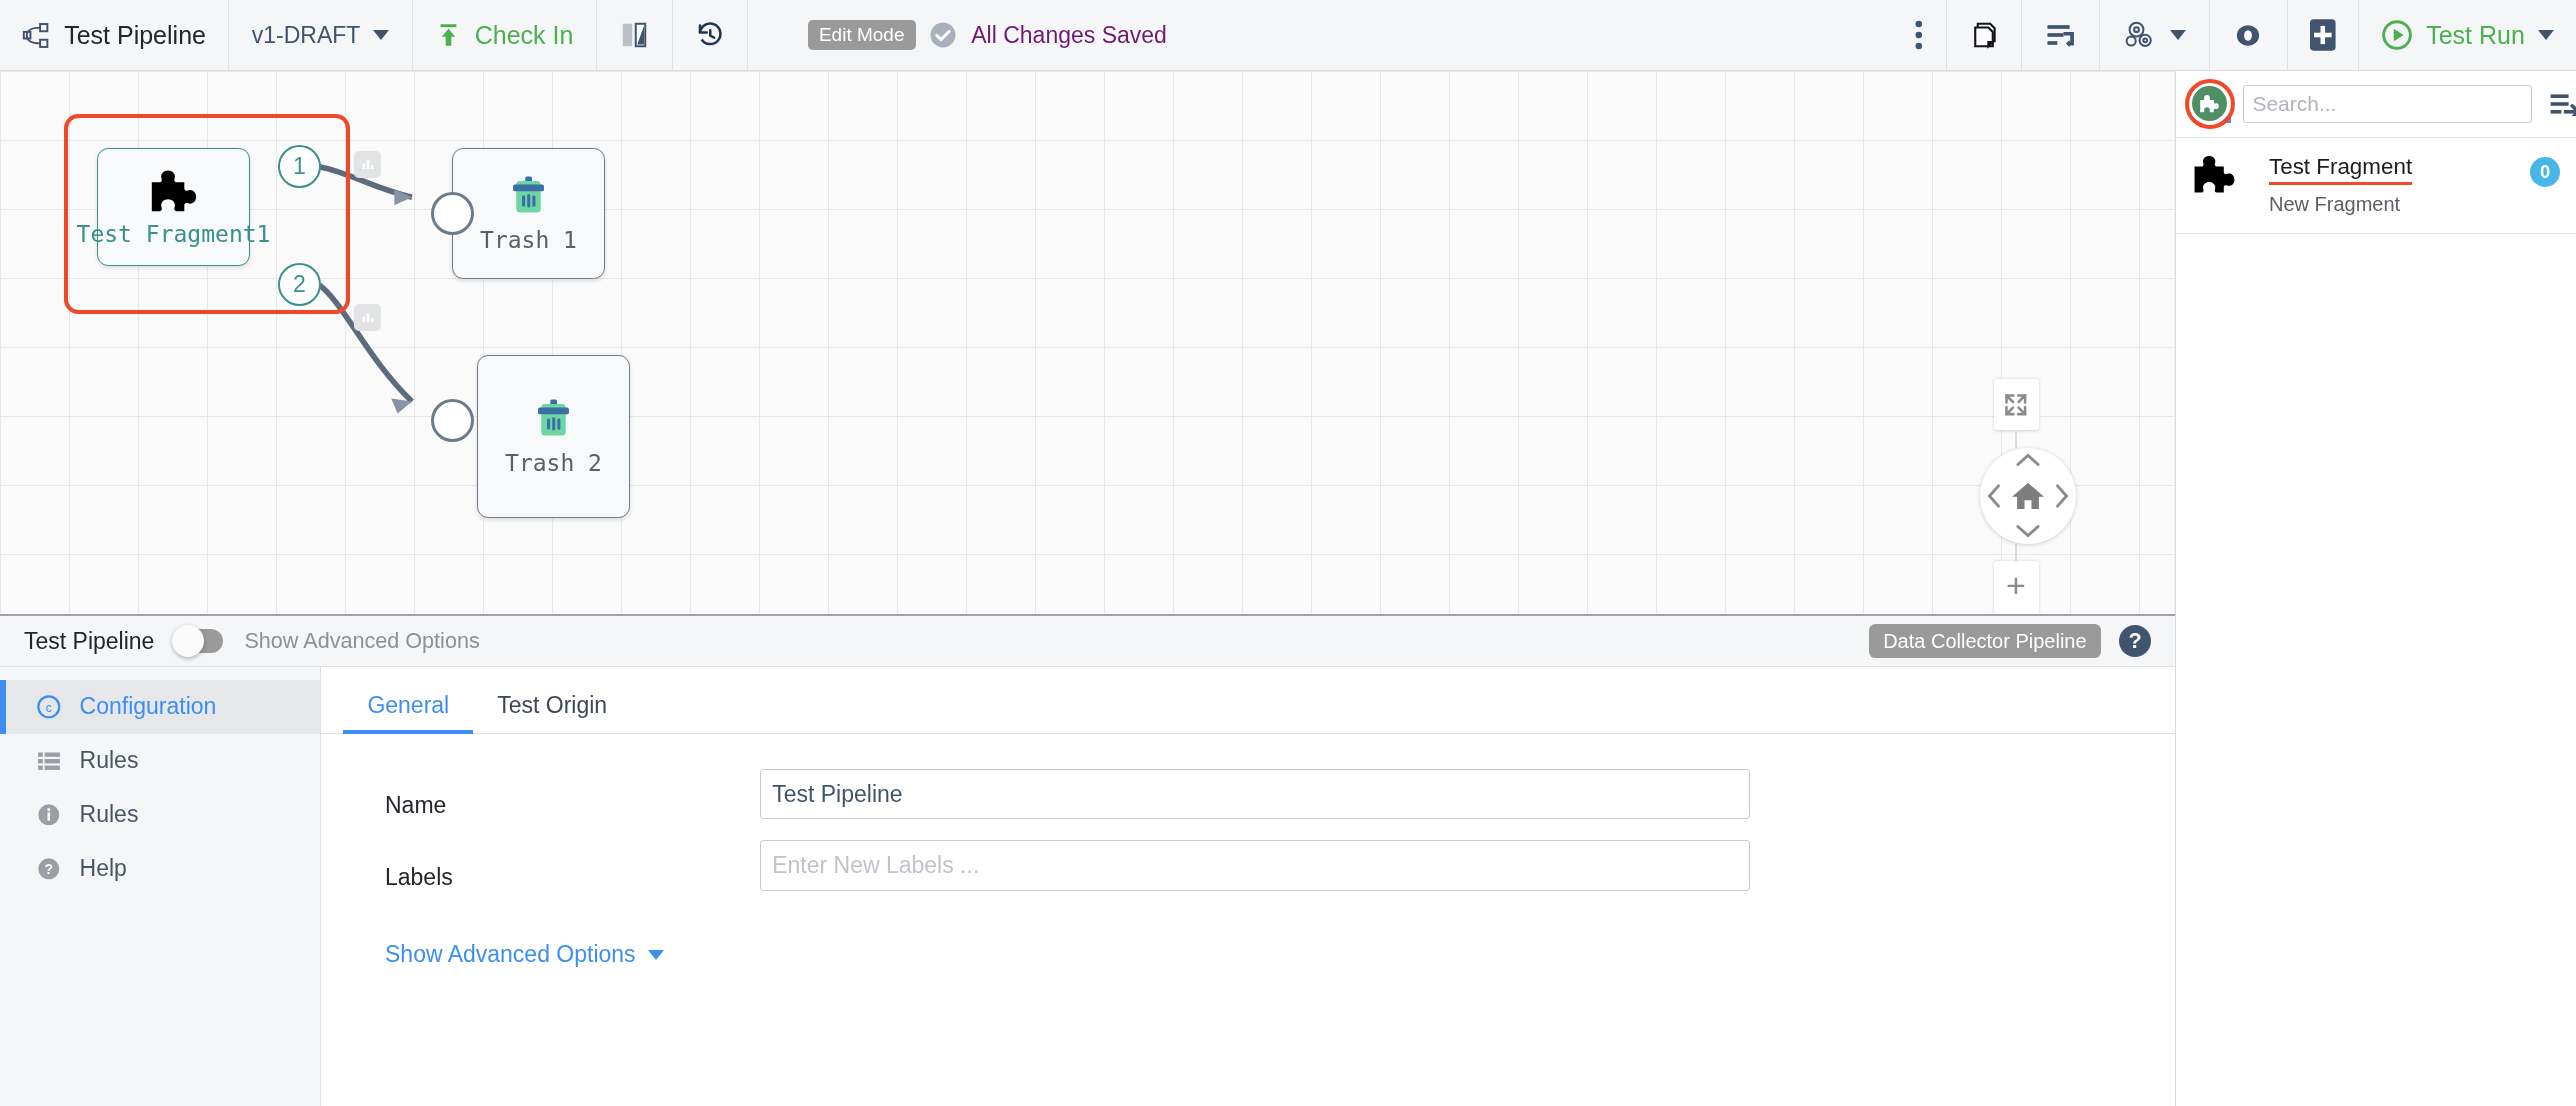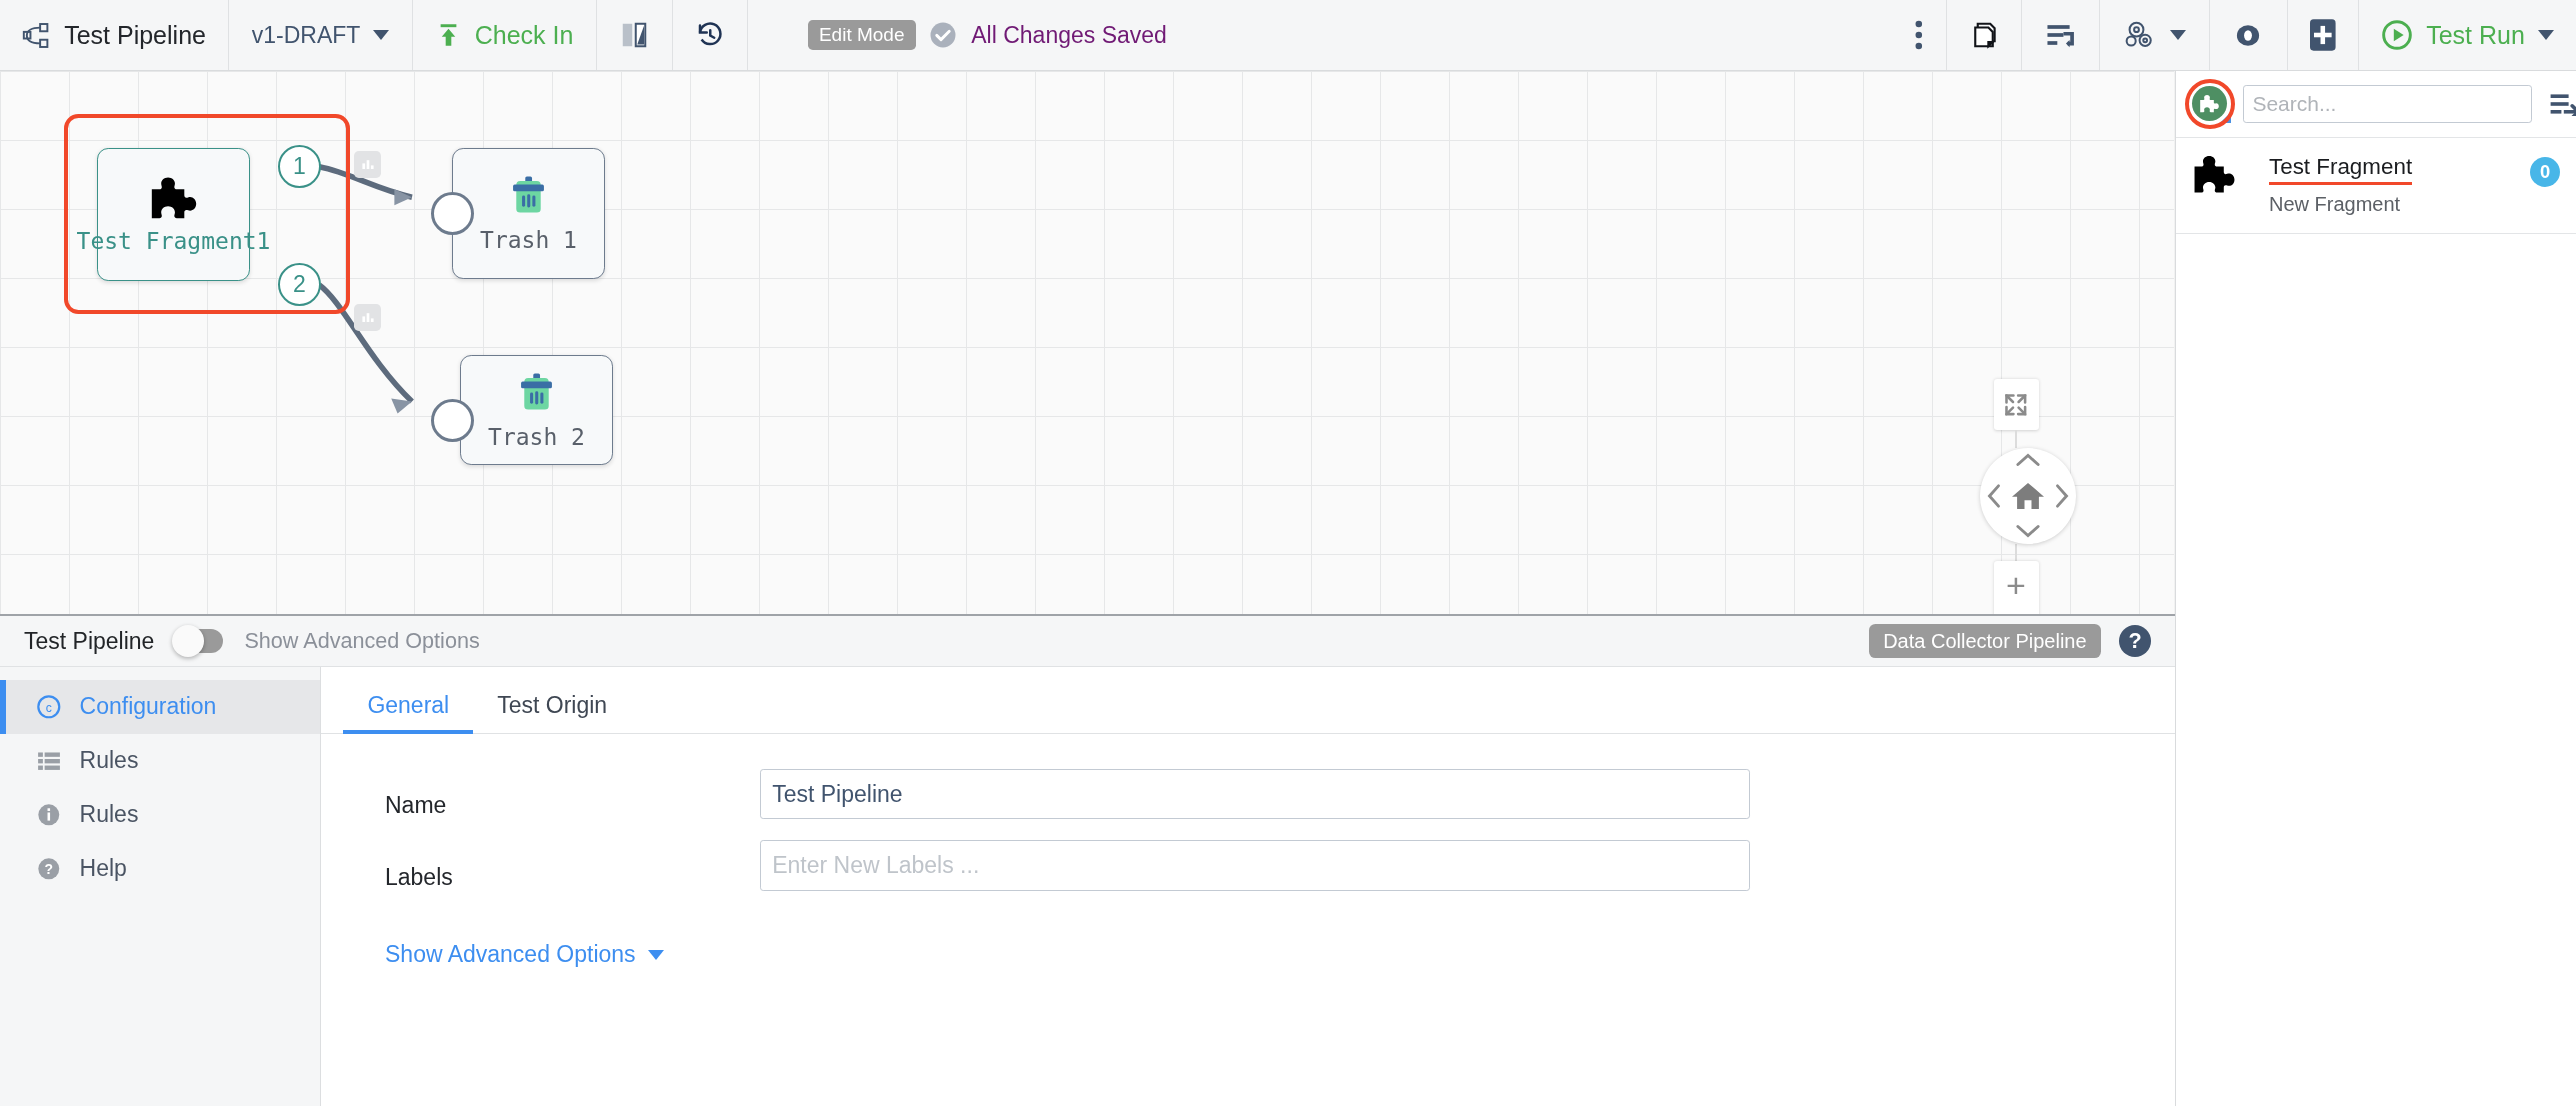--- a/index.html
+++ b/index.html
@@ -52,30 +52,30 @@
     position:absolute;border-radius:11.2px;
     background:#f7f9fa;box-sizing:border-box;
     box-shadow:0 1.6px 4px rgba(0,0,0,.12);
     display:flex;flex-direction:column;align-items:center;justify-content:center;
   }
   .node-label{
     font-family:"DejaVu Sans Mono","Liberation Mono",monospace;
     font-size:23px;margin-top:8px;white-space:nowrap;
   }
   #node-fragment{
-    left:97px;top:77px;width:153px;height:133px;
+    left:97px;top:77px;width:153px;height:118px;
     border:1.6px solid #3a9188;
   }
   #node-fragment .node-label{color:#3a9188;}
   #node-trash1{
     left:452px;top:77px;width:153px;height:131px;
     border:1.6px solid #6d7b8d;
   }
   #node-trash2{
-    left:460px;top:284px;width:153px;height:110px;
+    left:477px;top:284px;width:153px;height:163px;
     border:1.6px solid #6d7b8d;
   }
   #node-trash1 .node-label,#node-trash2 .node-label{color:#59606a;}
 
   .highlight-box{
     position:absolute;left:64px;top:43px;width:286px;height:200px;
     border:4.8px solid #f1482a;border-radius:14.4px;box-sizing:border-box;
     pointer-events:none;
   }
   .port{

